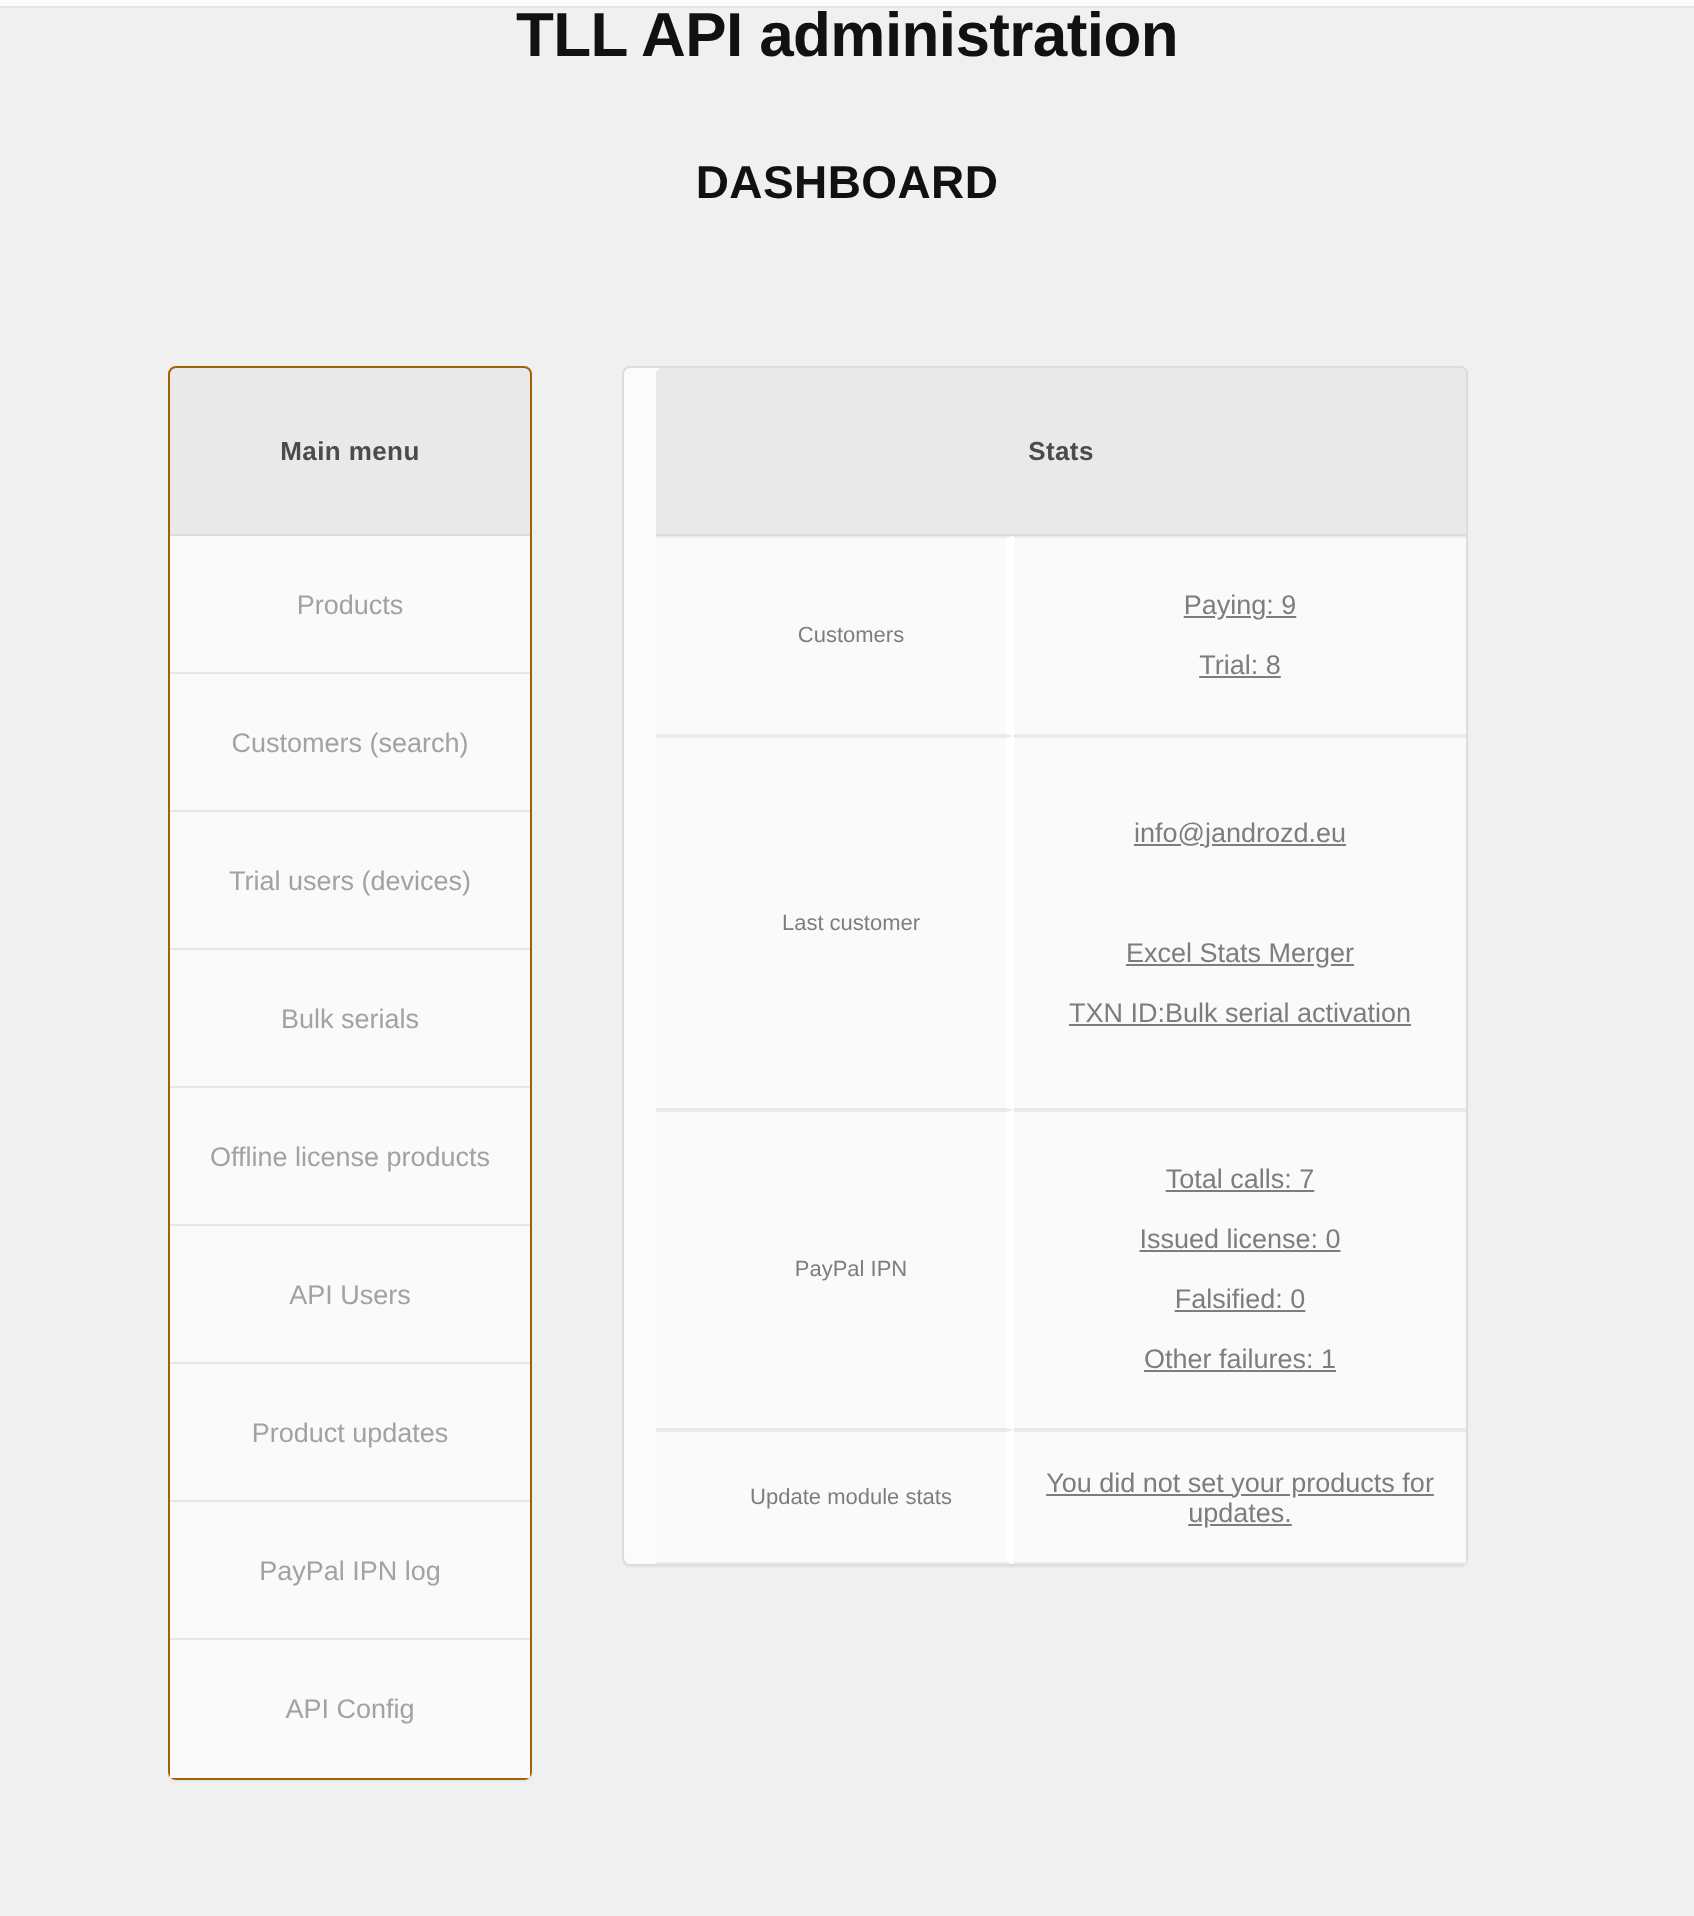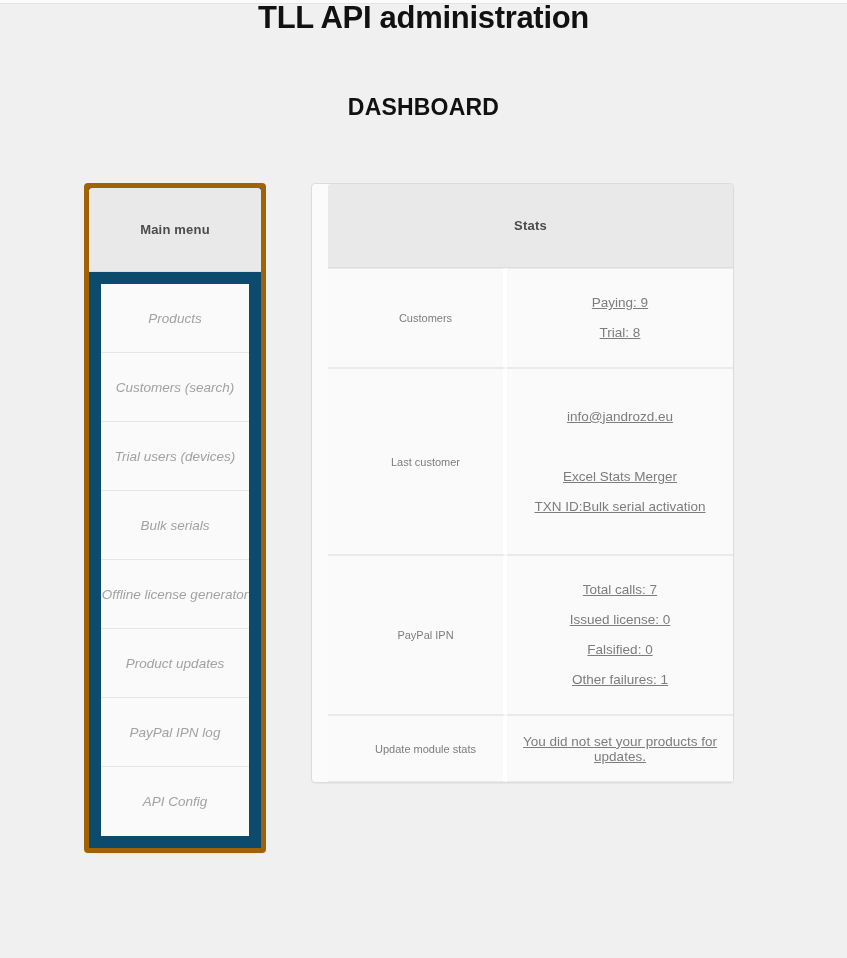--- a/index.html
+++ b/index.html
@@ -24,42 +24,42 @@
   }
   .page-title {
     margin: 0;
     text-align: center;
     font-size: 31px;
     font-weight: bold;
     color: #111111;
     letter-spacing: -0.3px;
   }
   .page-subtitle {
-    margin: 16px;
+    margin: 0;
     padding-top: 42px;
     text-align: center;
     font-size: 23px;
     font-weight: bold;
     color: #111111;
     letter-spacing: 0.2px;
   }
   .layout {
     position: absolute;
     top: 183px;
     left: 0;
     width: 847px;
   }
   .sidebar {
     position: absolute;
     left: 84px;
     top: 0;
     width: 182px;
-    border: 5px solid #a16207;
+    border: 1px solid #a16207;
     border-radius: 4px;
-    background: #0c4a6e;
+    background: #be185d;
     box-sizing: border-box;
     box-shadow: 0 1px 1px rgba(0,0,0,0.04);
   }
   .panel-heading {
     background: #e9e9e9;
     border-bottom: 1px solid #dddddd;
     border-top-left-radius: 3px;
     border-top-right-radius: 3px;
     height: 83px;
     display: flex;
@@ -67,23 +67,22 @@
     justify-content: center;
   }
   .panel-heading-title {
     font-size: 13px;
     font-weight: bold;
     color: #4b4b4b;
     letter-spacing: 0.2px;
   }
   .menu-list {
     list-style: none;
-    margin: 12px;
+    margin: 0;
     padding: 0;
-    font-style: italic;
   }
   .menu-item {
     height: 69px;
     display: flex;
     align-items: center;
     justify-content: center;
     background: #fafafa;
     border-bottom: 1px solid #e6e6e6;
     box-sizing: border-box;
     cursor: pointer;
@@ -174,21 +173,24 @@
       <li class="menu-item">
         <span class="menu-item-label">Customers (search)</span>
       </li>
       <li class="menu-item">
         <span class="menu-item-label">Trial users (devices)</span>
       </li>
       <li class="menu-item">
         <span class="menu-item-label">Bulk serials</span>
       </li>
       <li class="menu-item">
-        <span class="menu-item-label">Offline license generator</span>
+        <span class="menu-item-label">Offline license products</span>
+      </li>
+      <li class="menu-item">
+        <span class="menu-item-label">API Users</span>
       </li>
       <li class="menu-item">
         <span class="menu-item-label">Product updates</span>
       </li>
       <li class="menu-item">
         <span class="menu-item-label">PayPal IPN log</span>
       </li>
       <li class="menu-item">
         <span class="menu-item-label">API Config</span>
       </li>

